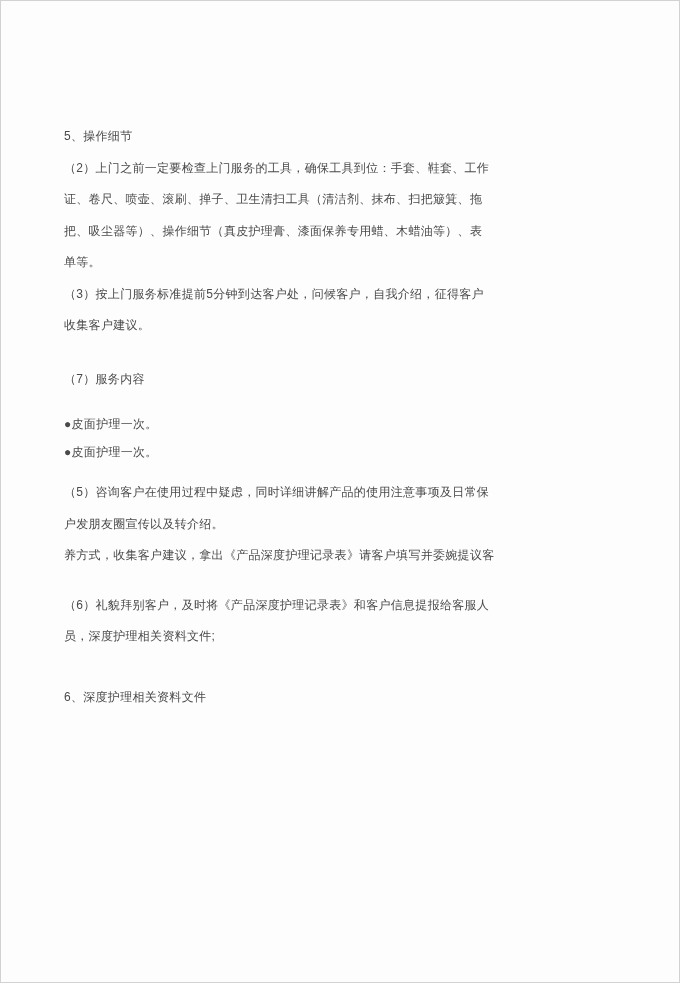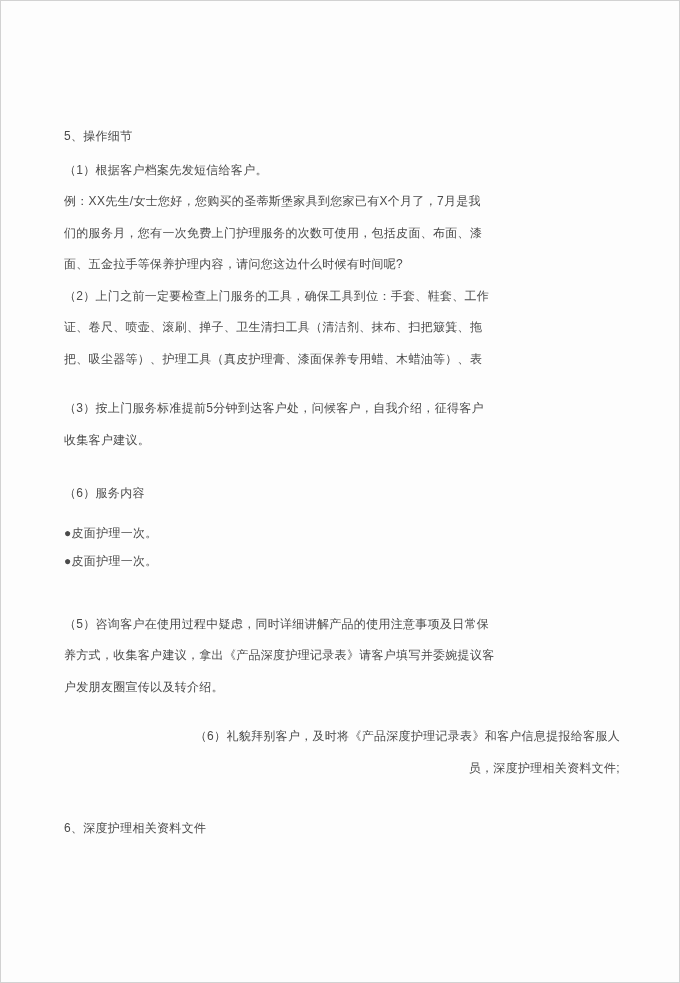--- a/index.html
+++ b/index.html
@@ -24,68 +24,63 @@
     width: 556px;
     color: #4a4a4a;
     font-size: 12px;
     line-height: 31.5px;
     letter-spacing: 0.3px;
   }
   .block { margin: 0; }
   .line { white-space: nowrap; }
   .b2 { margin-top: 2px; }
   .b3 { margin-top: 0; }
-  .b4 { margin-top: 18px; }
+  .b4 { margin-top: 0; }
   .b5 { margin-top: 22px; }
-  .b6 { margin-top: 9px; line-height: 28px; }
-  .b7 { margin-top: 34px; }
-  .b8 { margin-top: 18px; text-align: right; }
+  .b6 { margin-top: 15px; line-height: 28px; }
+  .b7 { margin-top: 11px; }
+  .b8 { margin-top: 18px; }
   .b9 { margin-top: 29px; }
 </style>
 </head>
 <body>
 
 <div class="page">
   <div class="content">
 
     <div class="block b1">
       <div class="line">5、操作细节</div>
     </div>
 
-    <div class="block b2">
-      <div class="line">（1）根据客户档案先发短信给客户。</div>
-      <div class="line">例：XX先生/女士您好，您购买的圣蒂斯堡家具到您家已有X个月了，7月是我</div>
-      <div class="line">们的服务月，您有一次免费上门护理服务的次数可使用，包括皮面、布面、漆</div>
-      <div class="line">面、五金拉手等保养护理内容，请问您这边什么时候有时间呢?</div>
-    </div>
 
     <div class="block b3">
       <div class="line">（2）上门之前一定要检查上门服务的工具，确保工具到位：手套、鞋套、工作</div>
       <div class="line">证、卷尺、喷壶、滚刷、掸子、卫生清扫工具（清洁剂、抹布、扫把簸箕、拖</div>
-      <div class="line">把、吸尘器等）、护理工具（真皮护理膏、漆面保养专用蜡、木蜡油等）、表</div>
+      <div class="line">把、吸尘器等）、操作细节（真皮护理膏、漆面保养专用蜡、木蜡油等）、表</div>
+      <div class="line">单等。</div>
     </div>
 
     <div class="block b4">
       <div class="line">（3）按上门服务标准提前5分钟到达客户处，问候客户，自我介绍，征得客户</div>
       <div class="line">收集客户建议。</div>
     </div>
 
     <div class="block b5">
-      <div class="line">（6）服务内容</div>
+      <div class="line">（7）服务内容</div>
     </div>
 
     <div class="block b6">
       <div class="line">●皮面护理一次。</div>
       <div class="line">●皮面护理一次。</div>
     </div>
 
     <div class="block b7">
       <div class="line">（5）咨询客户在使用过程中疑虑，同时详细讲解产品的使用注意事项及日常保</div>
+      <div class="line">户发朋友圈宣传以及转介绍。</div>
       <div class="line">养方式，收集客户建议，拿出《产品深度护理记录表》请客户填写并委婉提议客</div>
-      <div class="line">户发朋友圈宣传以及转介绍。</div>
     </div>
 
     <div class="block b8">
       <div class="line">（6）礼貌拜别客户，及时将《产品深度护理记录表》和客户信息提报给客服人</div>
       <div class="line">员，深度护理相关资料文件;</div>
     </div>
 
     <div class="block b9">
       <div class="line">6、深度护理相关资料文件</div>
     </div>

